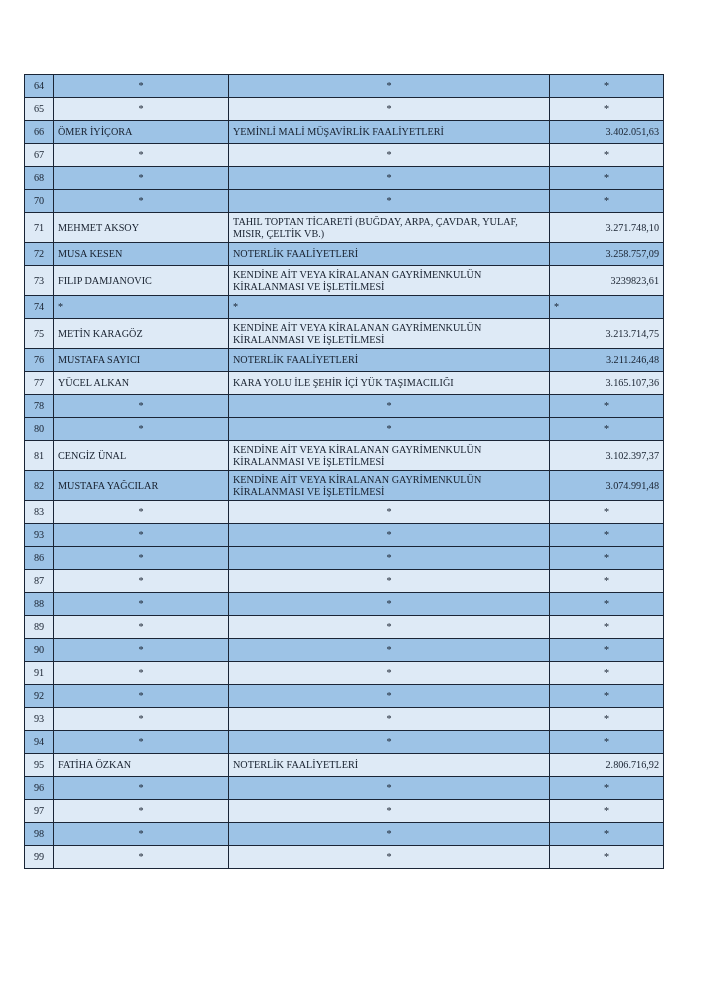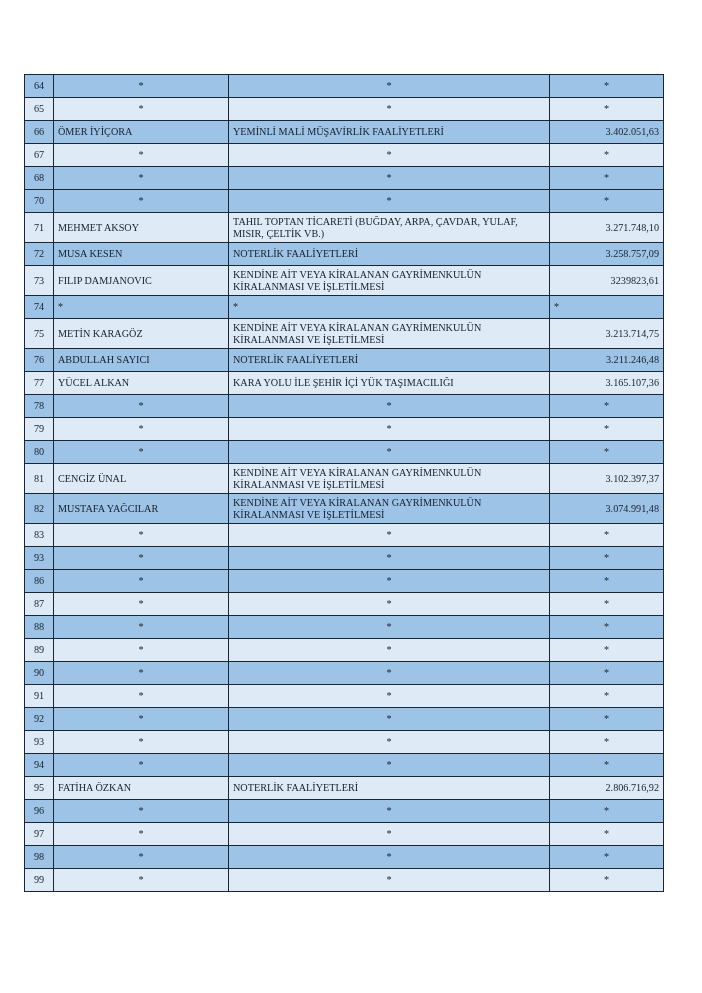--- a/index.html
+++ b/index.html
@@ -134,42 +134,36 @@
           <td class="amt star-left">*</td>
         </tr>
         <tr class="band-b r2">
           <td class="rank">75</td>
           <td class="name">METİN KARAGÖZ</td>
           <td class="act">KENDİNE AİT VEYA KİRALANAN GAYRİMENKULÜN KİRALANMASI VE İŞLETİLMESİ</td>
           <td class="amt">3.213.714,75</td>
         </tr>
         <tr class="band-a r1">
           <td class="rank">76</td>
-          <td class="name">ABDULLAH SAYICI</td>
+          <td class="name">MUSTAFA SAYICI</td>
           <td class="act">NOTERLİK FAALİYETLERİ</td>
           <td class="amt">3.211.246,48</td>
         </tr>
         <tr class="band-b r1">
           <td class="rank">77</td>
           <td class="name">YÜCEL ALKAN</td>
           <td class="act">KARA YOLU İLE ŞEHİR İÇİ YÜK TAŞIMACILIĞI</td>
           <td class="amt">3.165.107,36</td>
         </tr>
         <tr class="band-a r1">
           <td class="rank">78</td>
           <td class="name star">*</td>
           <td class="act star">*</td>
           <td class="amt star">*</td>
         </tr>
-        <tr class="band-b r1">
-          <td class="rank">79</td>
-          <td class="name star">*</td>
-          <td class="act star">*</td>
-          <td class="amt star">*</td>
-        </tr>
         <tr class="band-a r1">
           <td class="rank">80</td>
           <td class="name star">*</td>
           <td class="act star">*</td>
           <td class="amt star">*</td>
         </tr>
         <tr class="band-b r2">
           <td class="rank">81</td>
           <td class="name">CENGİZ ÜNAL</td>
           <td class="act">KENDİNE AİT VEYA KİRALANAN GAYRİMENKULÜN KİRALANMASI VE İŞLETİLMESİ</td>

